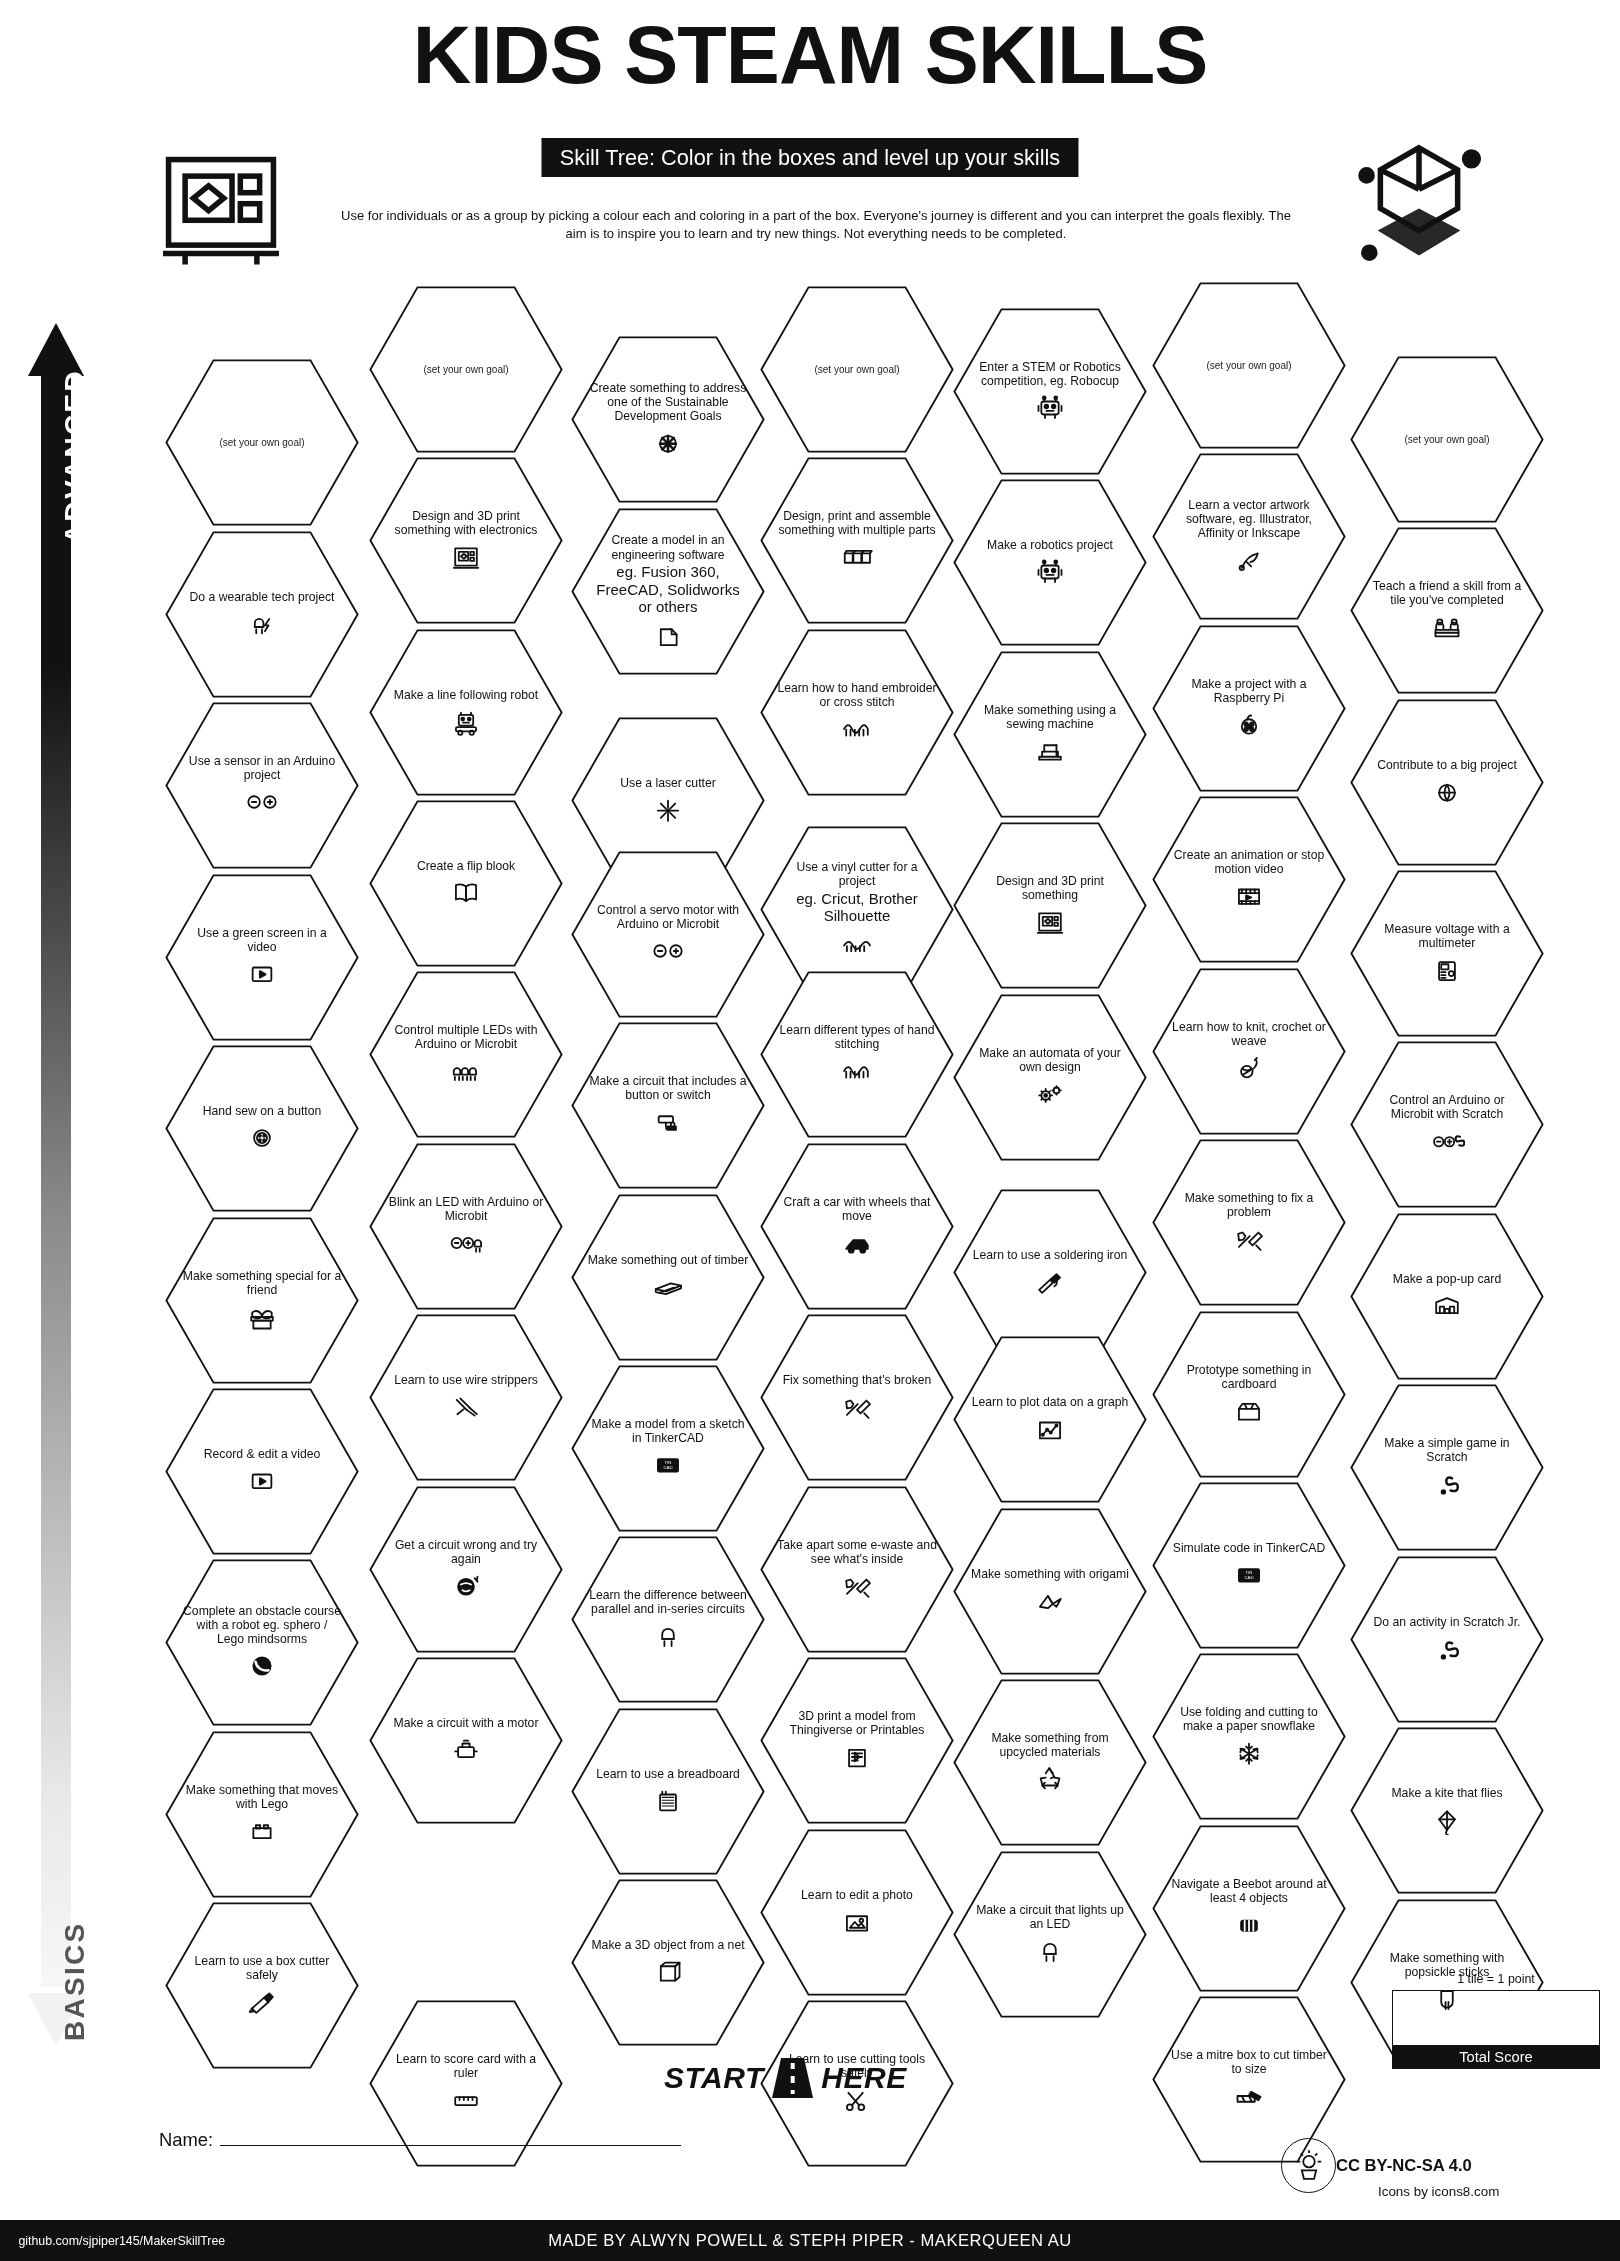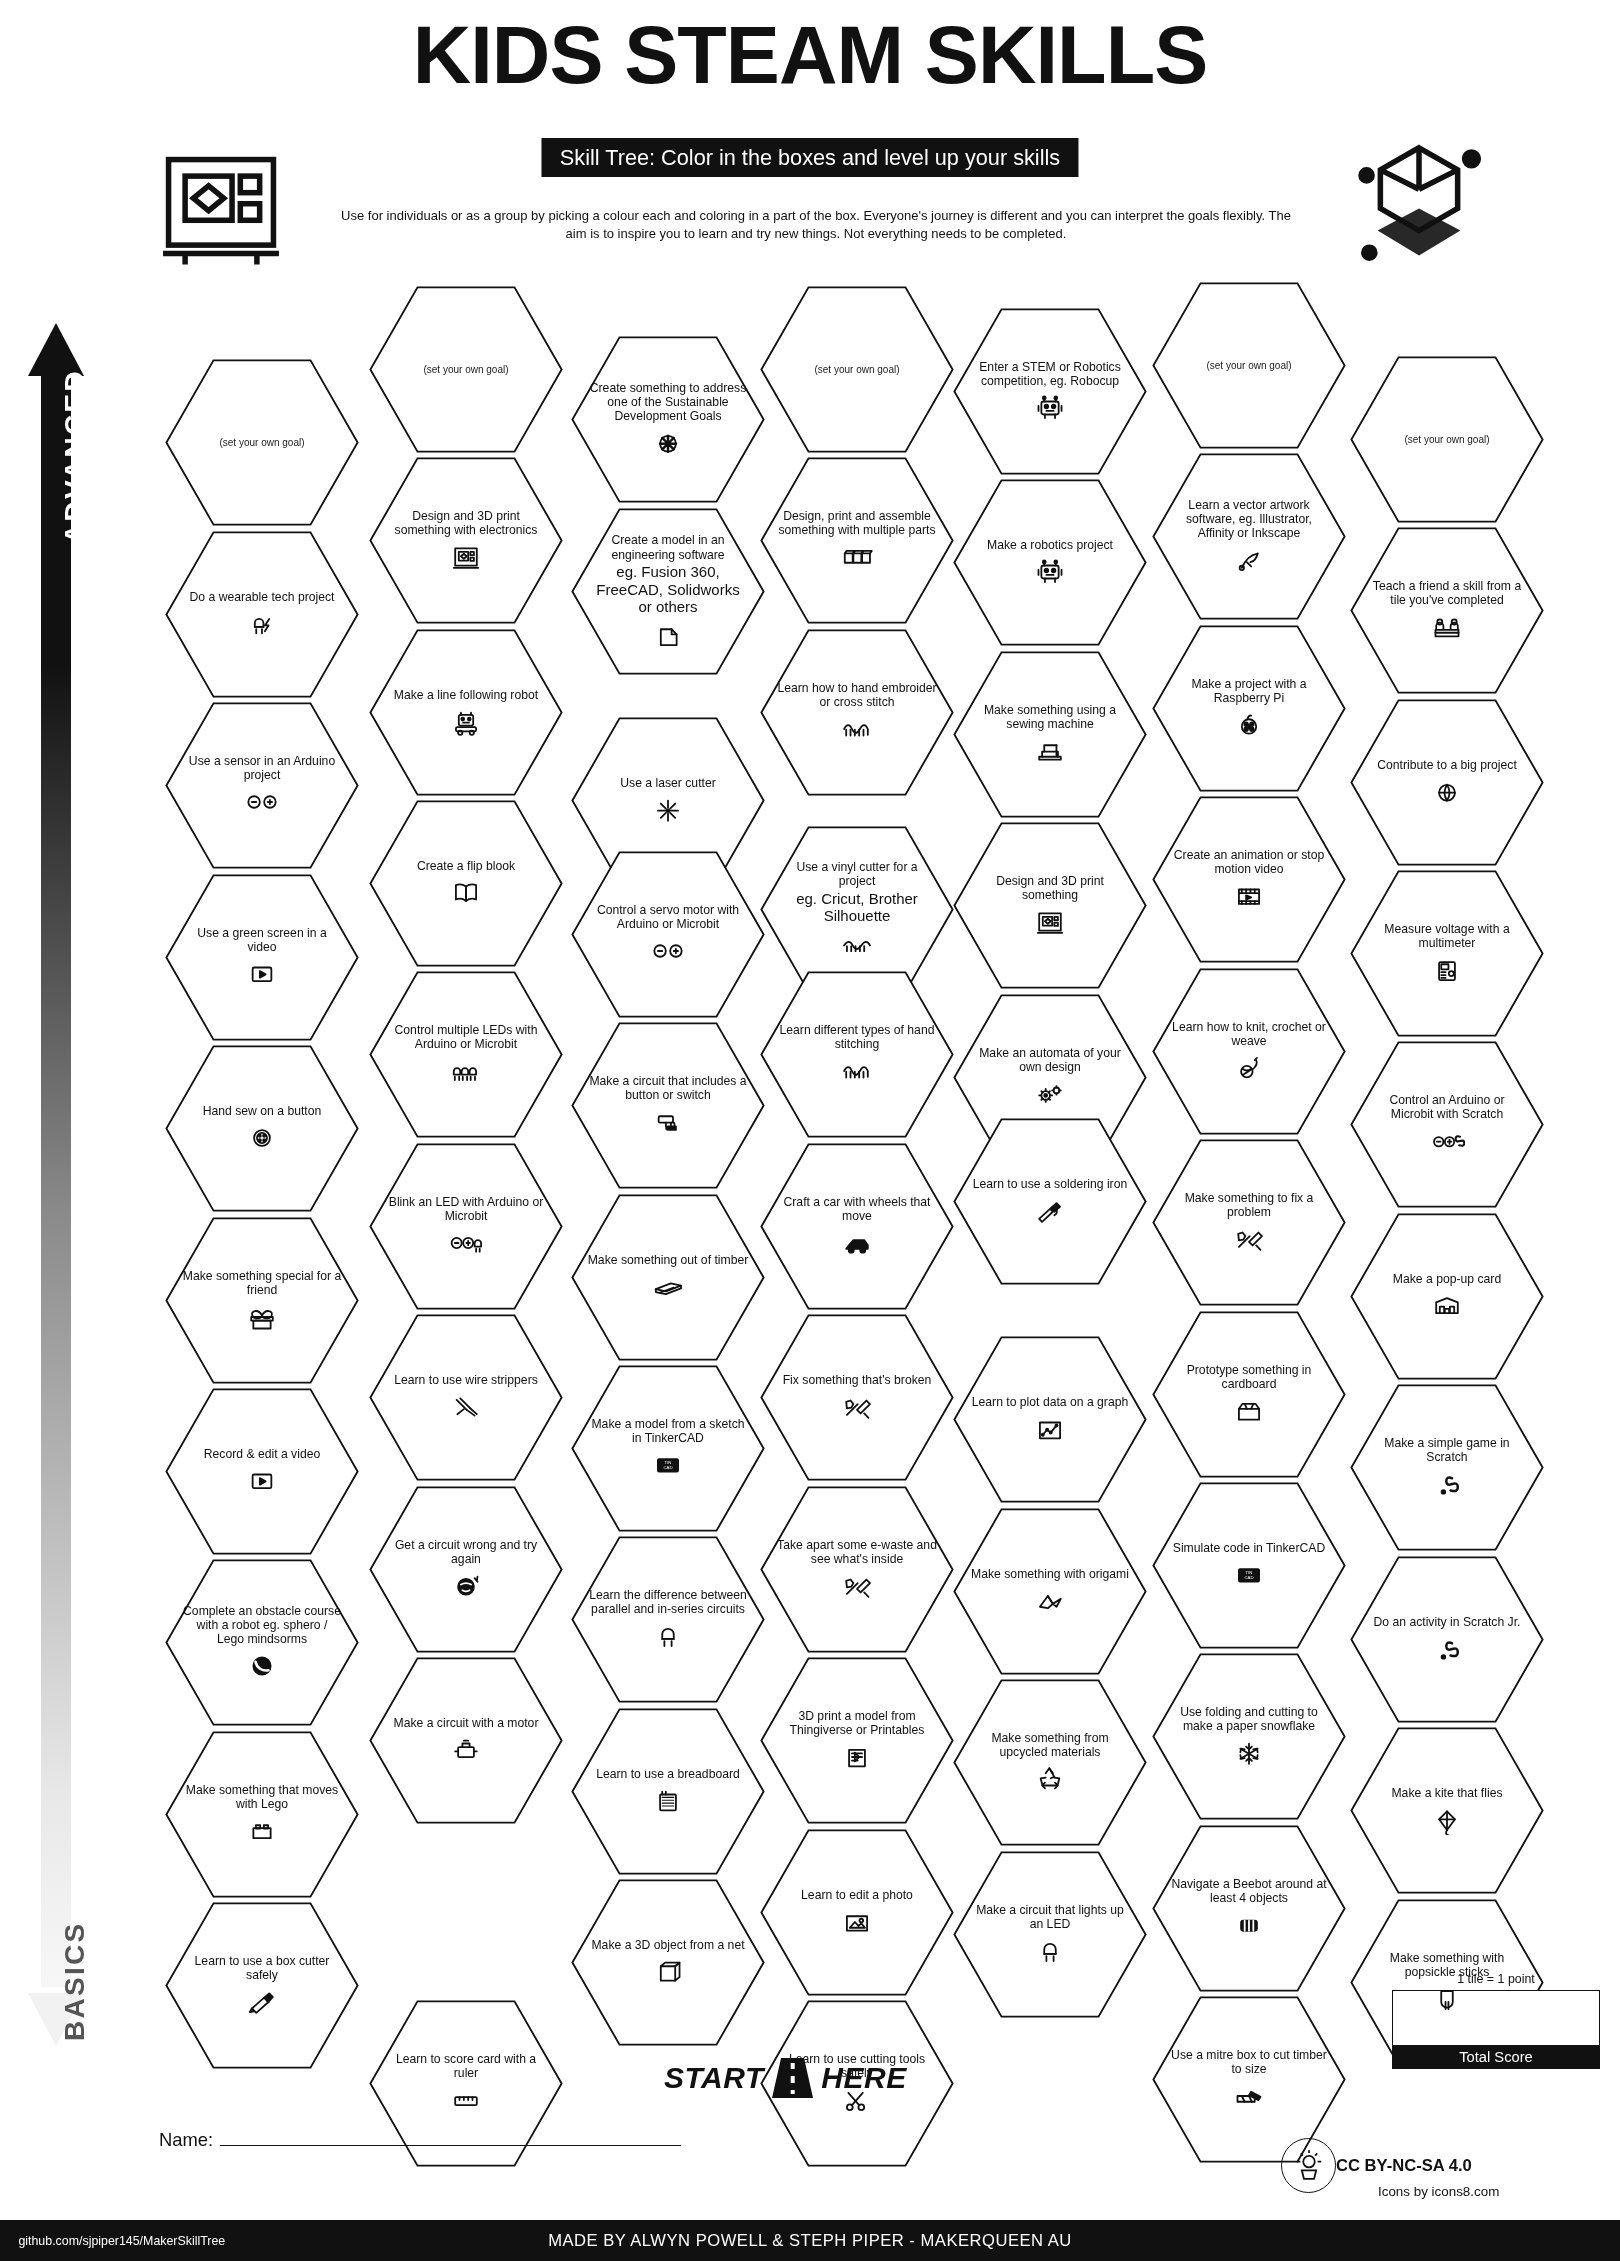--- a/index.html
+++ b/index.html
@@ -898,21 +898,21 @@
             <svg width="36" height="30" viewBox="0 0 100 80" fill="none" stroke="#111" stroke-width="5" stroke-linecap="round" stroke-linejoin="round">
               <circle cx="38" cy="44" r="12"></circle>
               <circle cx="38" cy="44" r="4" fill="#111"></circle>
               <path d="M38 26 v6 M38 56 v6 M20 44 h6 M50 44 h6 M26 32 l4 4 M50 32 l-4 4 M26 56 l4 -4 M50 56 l-4 -4"></path>
               <circle cx="68" cy="30" r="8"></circle>
               <path d="M68 18 v4 M68 38 v4 M56 30 h4 M76 30 h4"></path>
             </svg>
           </span>
         </div>
       </div>
-      <div class="hex" style="left: 953px; top: 1118px;">
+      <div class="hex" style="left: 953px; top: 1189px;">
         <svg class="hexbg" viewBox="0 0 420 362" preserveAspectRatio="none">
           <polygon points="105,3 315,3 417,181 315,359 105,359 3,181" fill="#ffffff" stroke="#111" stroke-width="4"></polygon>
         </svg>
         <div class="inner">
           <span class="txt">Learn to use a soldering iron</span>
           <span class="ico">
             <svg width="36" height="30" viewBox="0 0 100 80" fill="none" stroke="#111" stroke-width="5" stroke-linecap="round" stroke-linejoin="round">
               <path d="M20 62 l30 -28 8 8 -30 28z"></path>
               <path d="M52 32 l16 -14 10 10 -16 14z" fill="#111"></path>
               <path d="M62 52 q10 -6 6 -16"></path>

